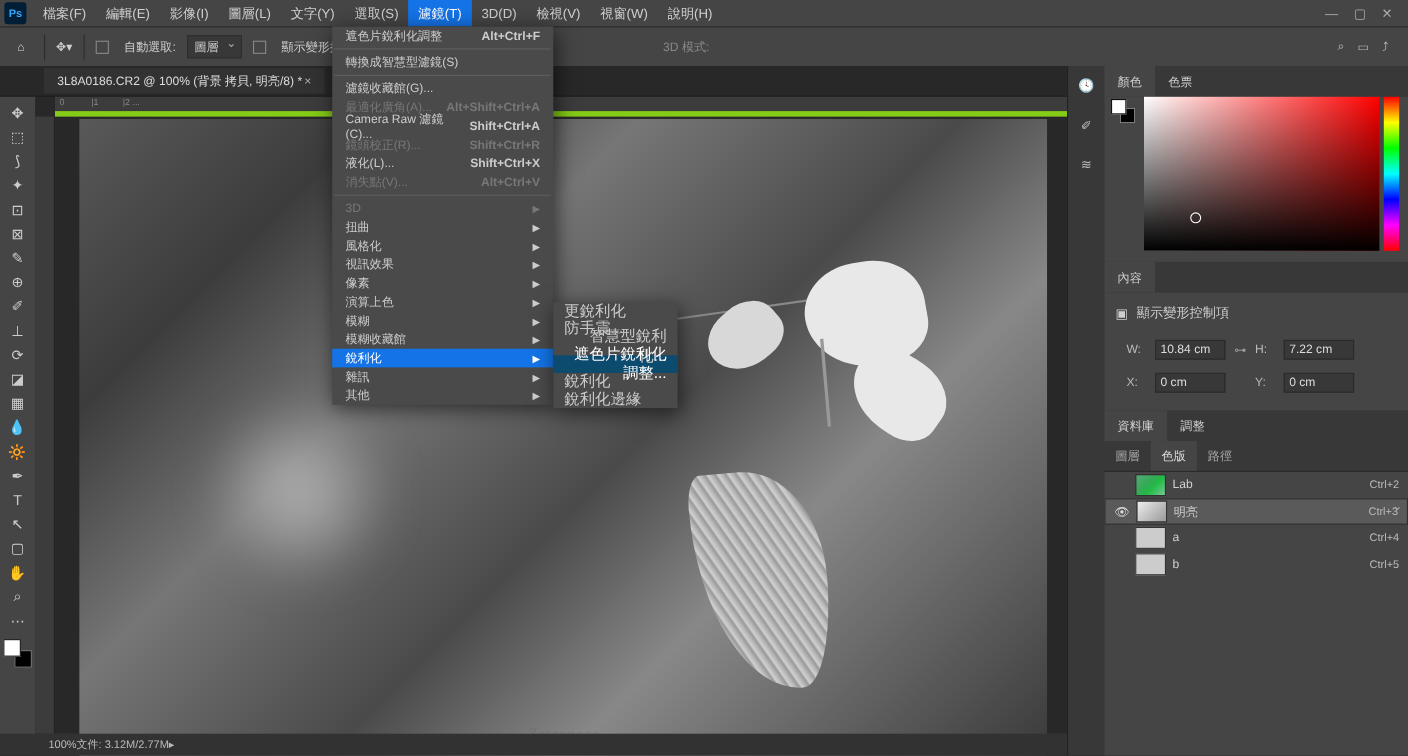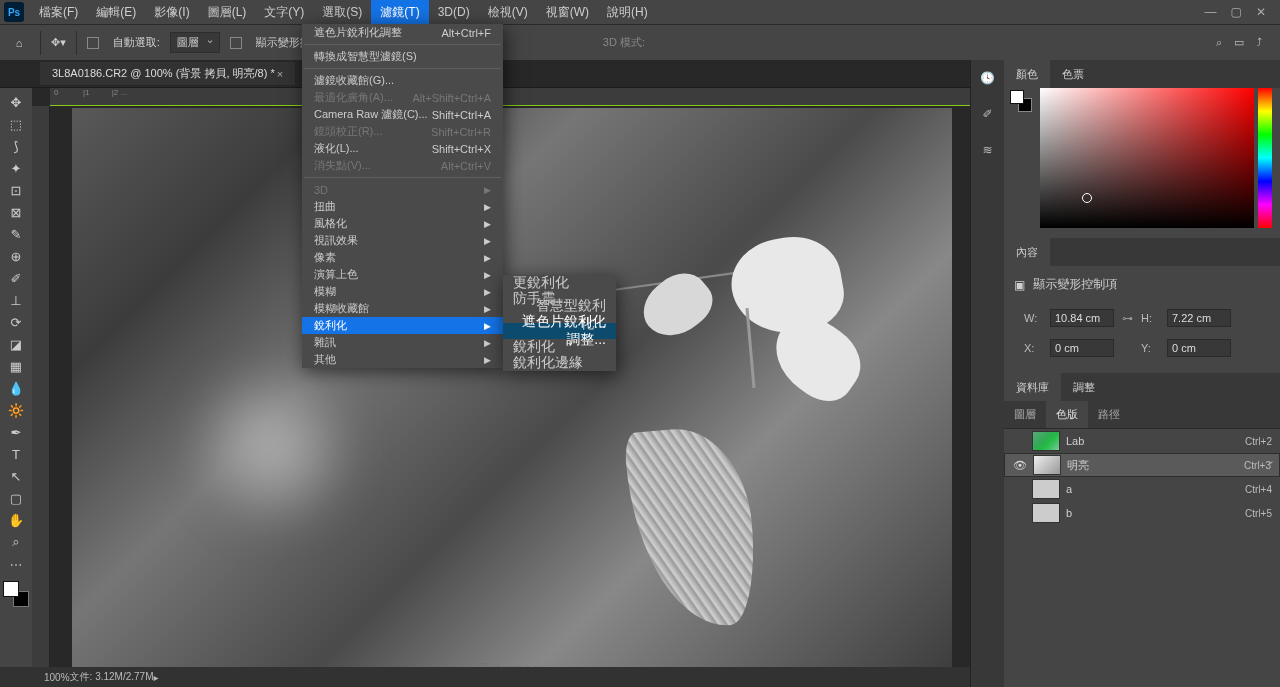--- a/index.html
+++ b/index.html
@@ -13,21 +13,21 @@
 .home-icon { width:22px; height:22px; display:flex; align-items:center; justify-content:center; }
 .divider-v { width:1px; height:24px; background:#2d2d2d; }
 .sel { background:#383838; border:1px solid #2d2d2d; padding:2px 20px 2px 6px; font-size:11px; position:relative; }
 .sel:after { content:"⌄"; position:absolute; right:4px; top:0; color:#aaa; }
 .check { width:12px; height:12px; border:1px solid #888; display:inline-block; vertical-align:middle; margin-right:4px; }
 .right-opts { margin-left:auto; display:flex; gap:12px; padding-right:10px; color:#bbb; }
 .tabbar { height:28px; background:#282828; border-bottom:1px solid #1b1b1b; display:flex; align-items:center; padding-left:40px; }
 .doc-tab { padding:4px 12px; background:#323232; font-size:11px; color:#dcdcdc; display:flex; align-items:center; gap:2px; }
 .closex { color:#aaa; cursor:pointer; }
 .workspace { position:absolute; top:88px; left:32px; right:310px; bottom:20px; background:#282828; }
-.ruler-h { position:absolute; top:0; left:18px; right:0; height:18px; background:#3c3c3c; border-bottom:1px solid #84cc16; font-size:8px; color:#888; padding-left:4px;}
+.ruler-h { position:absolute; top:0; left:18px; right:0; height:18px; background:#3c3c3c; border-bottom:5px solid #84cc16; font-size:8px; color:#888; padding-left:4px;}
 .ruler-v { position:absolute; top:18px; left:0; width:18px; bottom:0; background:#3c3c3c; border-right:1px solid #242424;}
 .canvas { position:absolute; top:20px; left:40px; width:880px; height:580px; background:#2b2b2b; overflow:hidden; }
 .photo { position:absolute; inset:0; background:linear-gradient(135deg,#595959 0%,#3c3c3c 18%,#767676 35%,#4a4a4a 55%,#888 70%,#3a3a3a 100%); }
 .hilite { position:absolute; width:160px; height:160px; border-radius:50%; background:radial-gradient(circle,#b5b5b5 0%,transparent 75%); top:260px; left:120px; filter:blur(20px);}
 .flower { position:absolute; right:90px; top:120px; width:260px; height:220px;}
 .petal { position:absolute; background:#e8e8e8; border-radius:50% 50% 40% 60%; }
 .p1 { width:110px; height:95px; top:10px; right:20px; transform:rotate(-10deg);}
 .p2 { width:90px; height:70px; top:95px; right:0px; transform:rotate(35deg);}
 .p3 { width:70px; height:55px; top:50px; left:40px; transform:rotate(-40deg); background:#d8d8d8;}
 .stem { position:absolute; top:200px; right:200px; width:3px; height:80px; background:#999; transform:rotate(-5deg);}
@@ -36,21 +36,21 @@
 .wm { position:absolute; bottom:10px; left:50%; transform:translateX(-50%); font-style:italic; font-size:16px; color:#667; opacity:.4; font-family:cursive;}
 .toolbar { position:absolute; top:88px; left:0; width:32px; bottom:20px; background:#454545; display:flex; flex-direction:column; align-items:center; padding-top:3px; }
 .tool { width:26px; height:22px; display:flex; align-items:center; justify-content:center; color:#ccc; font-size:13px; cursor:pointer; margin-bottom:0; }
 .fgbg { width:26px; height:26px; position:relative; margin-top:6px;}
 .fgbg .fg { width:16px; height:16px; background:#fff; border:1px solid #111; position:absolute; top:0; left:0; z-index:1;}
 .fgbg .bg { width:16px; height:16px; background:#000; border:1px solid #777; position:absolute; bottom:0; right:0;}
 .dropdown { position:absolute; top:24px; left:302px; width:201px; background:#4a4a4a; box-shadow:2px 4px 18px rgba(0,0,0,.6); z-index:100; }
 .dropdown .row { height:17px; display:flex; align-items:center; padding:0 12px; font-size:11px; color:#ccc; cursor:pointer; }
 .dropdown .row.dis { color:#777; }
 .dropdown .row.hl { background:#1473e6; color:#fff; }
-.dropdown .sc { margin-left:auto; font-size:11px; }
+.dropdown .sc { margin-left:auto; font-size:11px;font-weight:bold; }
 .dropdown .arrow { margin-left:auto; font-size:9px; }
 .dropdown .sep { height:1px; background:#5f5f5f; margin:3px 2px; }
 .submenu { position:absolute; top:275px; left:503px; width:113px; background:#4a4a4a; box-shadow:2px 4px 18px rgba(0,0,0,.6); z-index:101; }
 .submenu .row { height:16px; display:flex; align-items:center; padding:0 10px; font-size:14px; color:#ccc;text-align:right; }
 .submenu .row.hl { background:#0c4a6e; color:#fff; }
 .rpanels { position:absolute; top:60px; right:0; width:310px; bottom:0; display:flex; }
 .iconcol { width:34px; background:#383838; border-left:1px solid #222; padding-top:8px; display:flex; flex-direction:column; align-items:center; gap:16px;}
 .iconcol .ic { width:20px; height:20px; color:#bbb; display:flex; align-items:center; justify-content:center; }
 .pcol { flex:1; background:#454545; display:flex; flex-direction:column; }
 .phdr { height:28px; background:#383838; display:flex; align-items:center; font-size:11px; }

